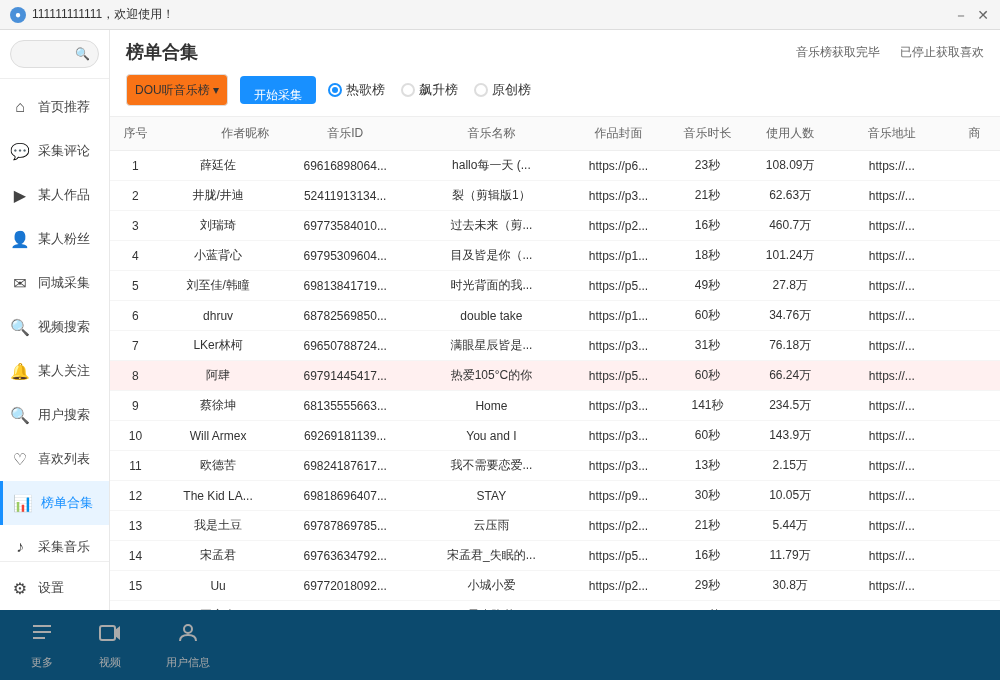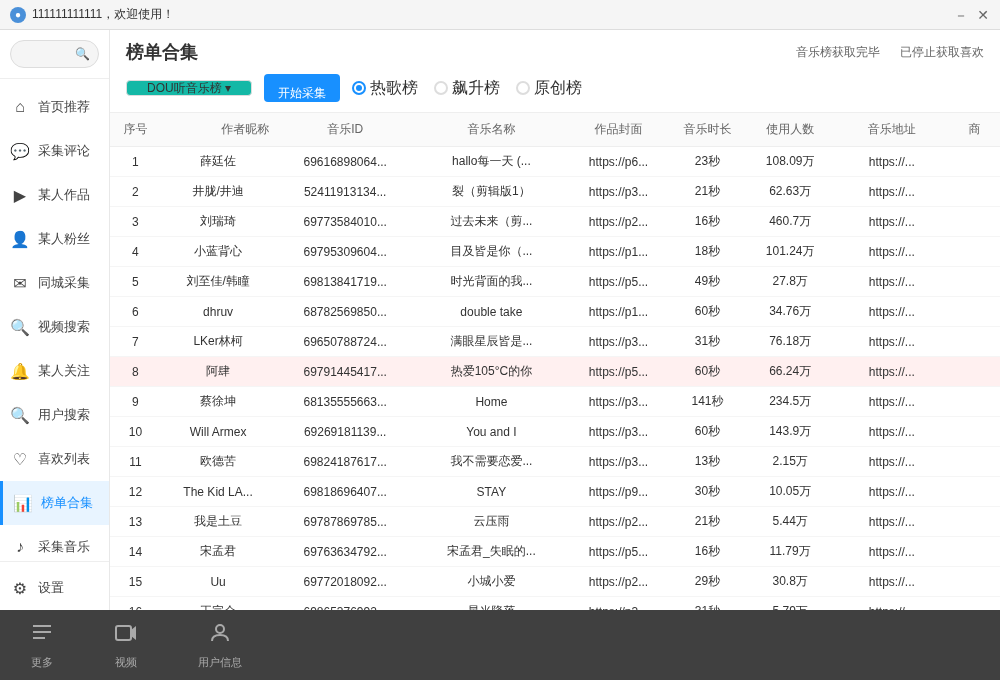--- a/index.html
+++ b/index.html
@@ -74,26 +74,26 @@
       color: #444;
       font-size: 13px;
       gap: 8px;
     }
     .nav-item.active { background: #e8f4ff; color: #1890ff; border-left: 3px solid #1890ff; }
     .nav-icon { font-size: 16px; width: 20px; text-align: center; }
 
     
     .bottom-toolbar {
       height: 70px;
-      background: #404040;
+      background: #0c4a6e;
       display: flex;
       align-items: center;
       justify-content: flex-start;
       padding: 10px 30px;
-      gap: 60px;
+      gap: 44px;
     }
     .toolbar-item {
       display: flex;
       flex-direction: column;
       align-items: center;
       gap: 4px;
       cursor: pointer;
       color: #aaa;
     }
     .toolbar-icon { font-size: 22px; }
@@ -123,25 +123,25 @@
     .header-status { font-size: 12px; color: #666; }
     .header-right { display: flex; gap: 20px; align-items: center; }
 
     .controls-row {
       display: flex;
       align-items: center;
       gap: 12px;
       padding-bottom: 10px;
     }
     .dropdown-btn {
-      height: 16px;
-      padding: 0 20px;
+      height: 32px;
+      padding: 0 8px;
       border: 1px solid #ddd;
       border-radius: 4px;
-      background: #14b8a6;
+      background: #f97316;
       cursor: pointer;
       display: flex;
       align-items: center;
       gap: 4px;
       font-size: 12px;
       color: #333;
     }
     .start-btn {
       height: 28px;
       padding: 11px 14px;
@@ -151,21 +151,21 @@
       border-radius: 4px;
       cursor: pointer;
       font-size: 12px;
     }
     .radio-group { display: flex; align-items: center; gap: 16px; }
     .radio-item {
       display: flex;
       align-items: center;
       gap: 4px;
       cursor: pointer;
-      font-size: 16px;
+      font-size: 13px;
       color: #333;
       font-family: Liberation Serif, serif;
     }
     .radio-circle {
       width: 14px; height: 14px;
       border-radius: 50%;
       border: 2px solid #ddd;
       display: flex; align-items: center; justify-content: center;
     }
     .radio-circle.checked { border-color: #1890ff; }

